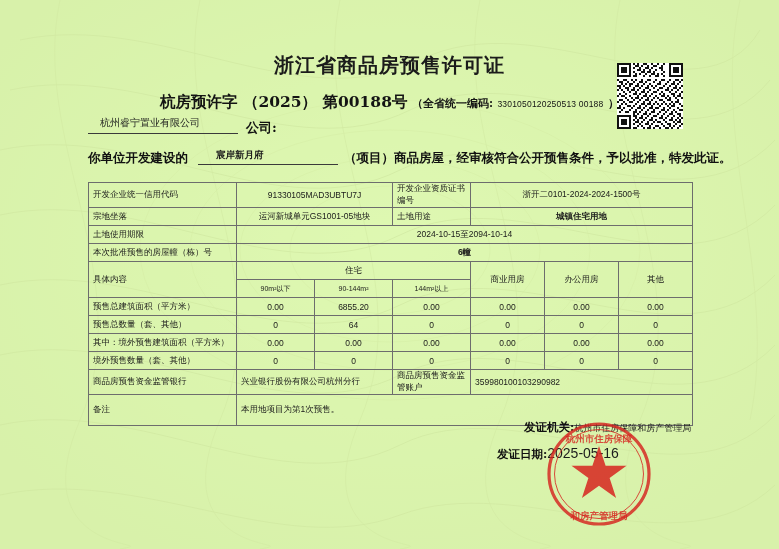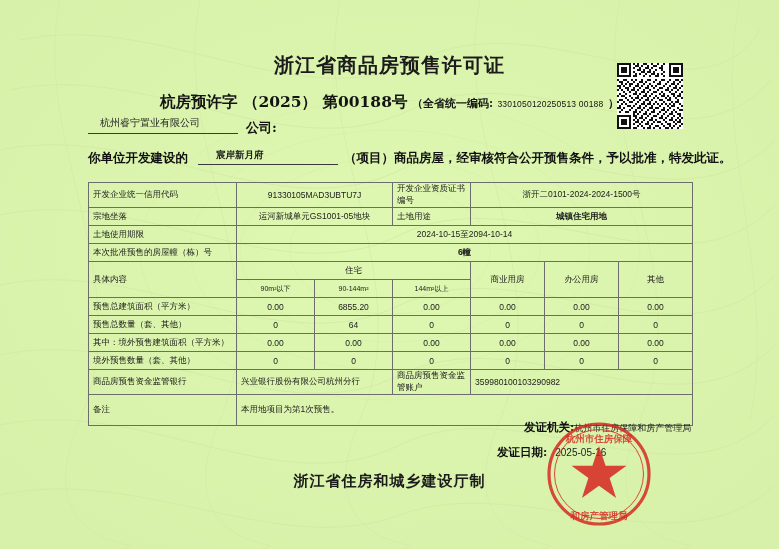--- a/index.html
+++ b/index.html
@@ -198,23 +198,22 @@
     top: 445px;
     font-family: "DejaVu Serif", "Liberation Serif", serif;
     font-weight: bold;
     font-size: 11.5px;
     color: #111;
     white-space: nowrap;
   }
   .issuedate .v {
     font-family: "Liberation Sans", sans-serif;
     font-weight: normal;
-    font-size: 10px;
+    font-size: 14px;
     color: #1c1c1c;
-    margin-left: 8px;
   }
 
   .footer {
     position: absolute;
     top: 472px;
     left: 0;
     width: 779px;
     text-align: center;
     font-family: "DejaVu Serif", "Liberation Serif", serif;
     font-weight: bold;
@@ -717,16 +716,15 @@
         <circle cx="54" cy="54" r="50" stroke-width="3.2"></circle>
         <circle cx="54" cy="54" r="44.5" stroke-width="1"></circle>
       </g>
       <path d="M54 26 L60.6 45.8 L81.5 45.8 L64.6 58.1 L71.1 78 L54 65.7 L36.9 78 L43.4 58.1 L26.5 45.8 L47.4 45.8 Z" fill="#d6241f" opacity="0.85"></path>
       <g fill="#d6241f" opacity="0.8" font-family="'DejaVu Serif', serif" font-size="9.5" font-weight="bold">
         <text x="54" y="22" text-anchor="middle">杭州市住房保障</text>
         <text x="54" y="99" text-anchor="middle">和房产管理局</text>
       </g>
     </svg>
 
-    <div class="footer">浙江省住房和城乡建设厅制</div>
 
   </div>
 </div>
 
 </body></html>

